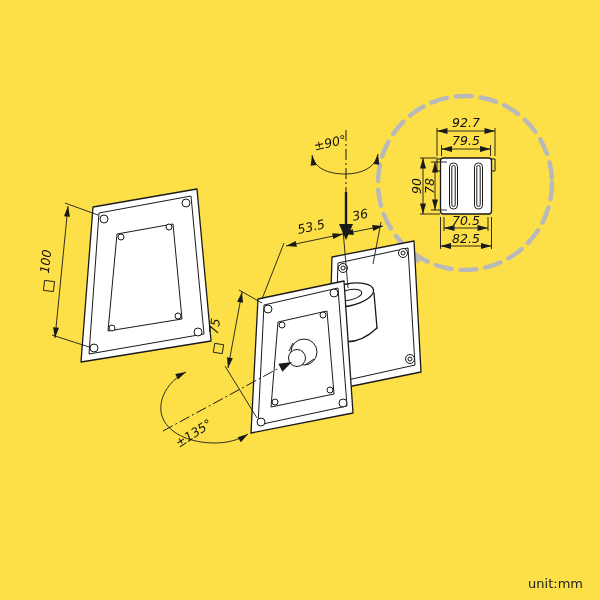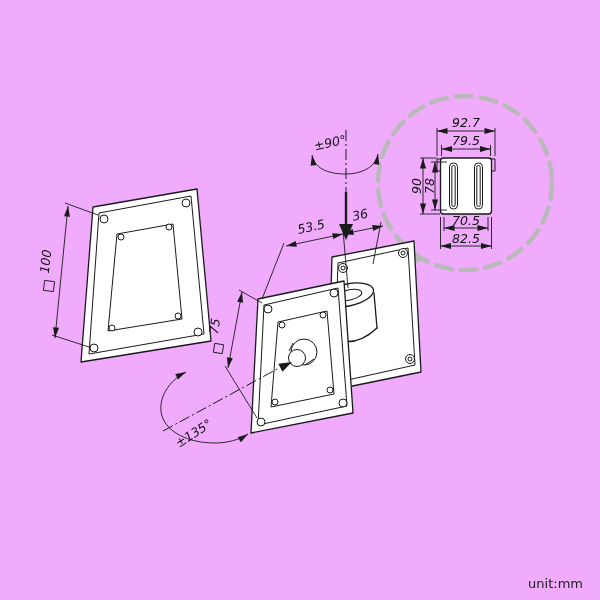--- a/index.html
+++ b/index.html
@@ -1,16 +1,16 @@
 <!DOCTYPE html>
 <html><head>
 <meta charset="utf-8">
 <style>
   html,body{margin:0;padding:0;background:#fff;}
-  .stage{position:relative;width:600px;height:600px;background:#f0abfc;overflow:hidden;
+  .stage{position:relative;width:600px;height:600px;background:#fde047;overflow:hidden;
          font-family:"DejaVu Sans",sans-serif;}
   svg{display:block;}
   .ln-plate{stroke:#1a1a1a;stroke-width:1.3;fill:#fff;stroke-linejoin:round;}
   .ln-main{stroke:#1a1a1a;stroke-width:1.3;fill:none;stroke-linecap:round;}
   .ln-rim{stroke:#1a1a1a;stroke-width:1;fill:none;stroke-linejoin:round;}
   .ln-thin{stroke:#1a1a1a;stroke-width:0.9;fill:none;}
   .ln-axis{stroke:#1a1a1a;stroke-width:1;fill:none;stroke-dasharray:11 3 2 3;}
   .ln-bold{stroke:#1a1a1a;stroke-width:2.4;fill:none;}
   .fill-dark{fill:#1a1a1a;stroke:none;}
   .hole{stroke:#1a1a1a;stroke-width:1;fill:#fff;}

